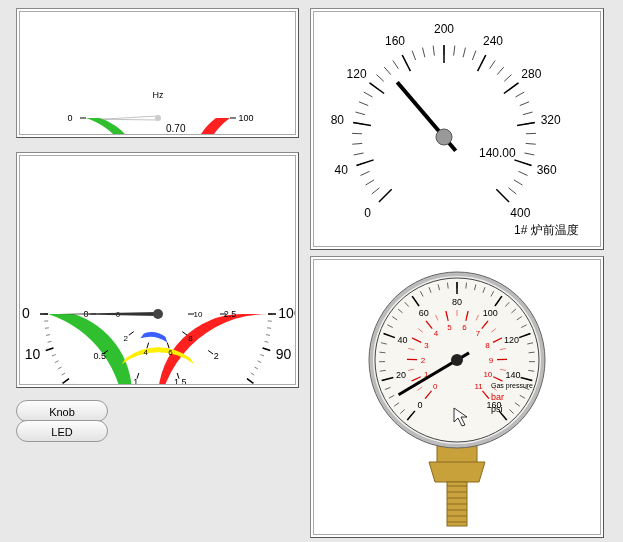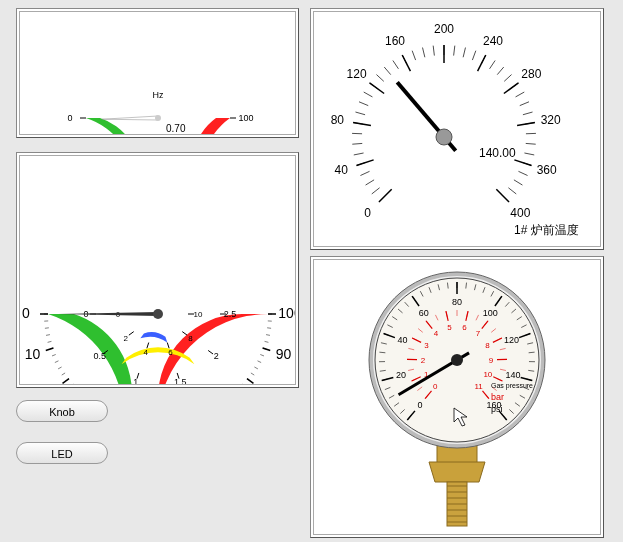--- a/index.html
+++ b/index.html
@@ -5,21 +5,21 @@
   body{margin:0;padding:0;background:#ddd;font-family:Arial,sans-serif;font-size:11px;color:#000}
   .canvas{position:relative;width:623px;height:542px;background:#e8e8e8}
   .panel{position:absolute;background:#fff;border:1px solid #888;border-right-color:#555;border-bottom-color:#555}
   .panel-inner{position:absolute;top:2px;left:2px;right:2px;bottom:2px;border:1px solid #aaa}
   .gauge1{left:16px;top:8px;width:281px;height:128px}
   .gauge2{left:16px;top:152px;width:281px;height:234px}
   .gauge3{left:310px;top:8px;width:292px;height:240px}
   .gauge4{left:310px;top:256px;width:292px;height:280px}
   .btn{position:absolute;left:16px;width:92px;height:22px;background:linear-gradient(#fdfdfd,#e3e3e3);border:1px solid #999;border-radius:11px;text-align:center;line-height:20px;font-size:11px;cursor:pointer}
   .btn-knob{top:400px}
-  .btn-led{top:442px}
+  .btn-led{top:420px}
   svg{display:block}
 </style>
 </head>
 <body>
 
 <div class="canvas">
 
   <div class="panel gauge1">
     <div class="panel-inner">
       <svg id="svg1" width="275" height="122" viewBox="0 0 275 122">

